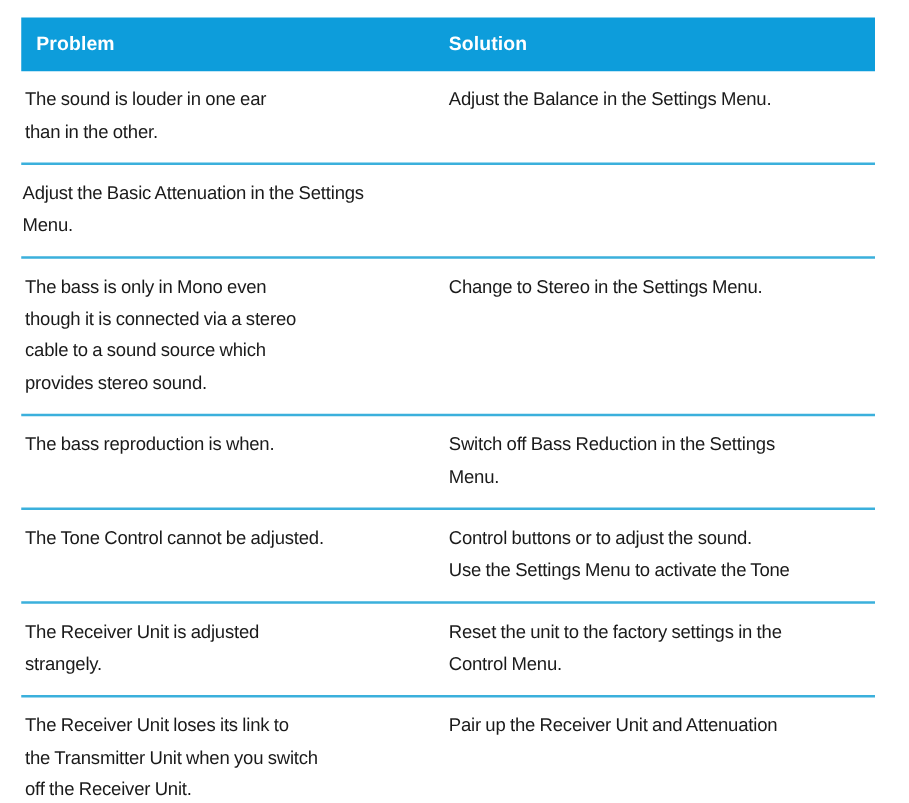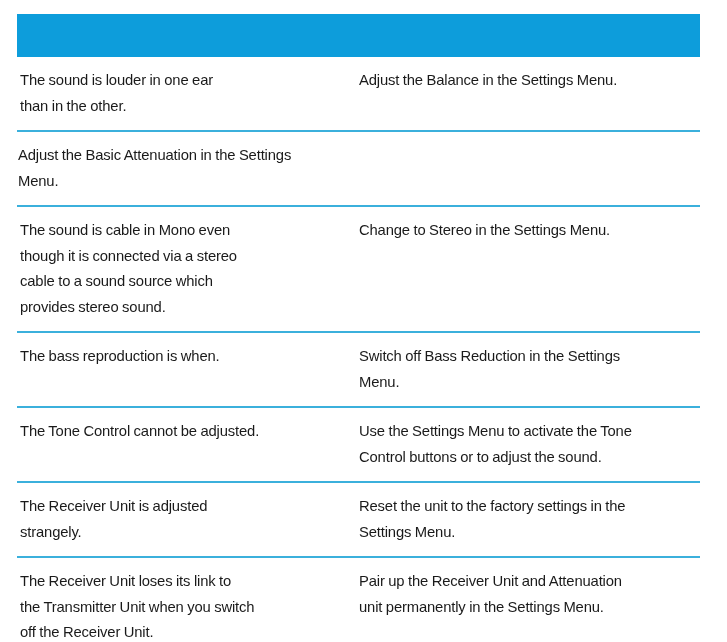--- a/index.html
+++ b/index.html
@@ -75,20 +75,22 @@
   .table-row.r4 { min-height: 74px; }
   .table-row.r5 { min-height: 70px; }
   .table-row.r6 { min-height: 90px; }
 </style>
 </head>
 <body>
 
 <div id="troubleshooting-table">
 
   <div class="table-header">
+    <div class="th col-problem">Problem</div>
+    <div class="th col-solution">Solution</div>
   </div>
 
   <div class="table-row r0">
     <div class="td col-problem">
       <span class="line">The sound is louder in one ear</span>
       <span class="line">than in the other.</span>
     </div>
     <div class="td col-solution">
       <span class="line">Adjust the Balance in the Settings Menu.</span>
     </div>
@@ -96,21 +98,21 @@
 
   <div class="table-row r1">
     <div class="td col-solution">
       <span class="line">Adjust the Basic Attenuation in the Settings</span>
       <span class="line">Menu.</span>
     </div>
   </div>
 
   <div class="table-row r2">
     <div class="td col-problem">
-      <span class="line">The sound is cable in Mono even</span>
+      <span class="line">The bass is only in Mono even</span>
       <span class="line">though it is connected via a stereo</span>
       <span class="line">cable to a sound source which</span>
       <span class="line">provides stereo sound.</span>
     </div>
     <div class="td col-solution">
       <span class="line">Change to Stereo in the Settings Menu.</span>
     </div>
   </div>
 
   <div class="table-row r3">
@@ -121,41 +123,40 @@
       <span class="line">Switch off Bass Reduction in the Settings</span>
       <span class="line">Menu.</span>
     </div>
   </div>
 
   <div class="table-row r4">
     <div class="td col-problem">
       <span class="line">The Tone Control cannot be adjusted.</span>
     </div>
     <div class="td col-solution">
+      <span class="line">Control buttons or to adjust the sound.</span>
       <span class="line">Use the Settings Menu to activate the Tone</span>
-      <span class="line">Control buttons or to adjust the sound.</span>
     </div>
   </div>
 
   <div class="table-row r5">
     <div class="td col-problem">
       <span class="line">The Receiver Unit is adjusted</span>
       <span class="line">strangely.</span>
     </div>
     <div class="td col-solution">
       <span class="line">Reset the unit to the factory settings in the</span>
-      <span class="line">Settings Menu.</span>
+      <span class="line">Control Menu.</span>
     </div>
   </div>
 
   <div class="table-row r6">
     <div class="td col-problem">
       <span class="line">The Receiver Unit loses its link to</span>
       <span class="line">the Transmitter Unit when you switch</span>
       <span class="line">off the Receiver Unit.</span>
     </div>
     <div class="td col-solution">
       <span class="line">Pair up the Receiver Unit and Attenuation</span>
-      <span class="line">unit permanently in the Settings Menu.</span>
     </div>
   </div>
 
 </div>
 
 </body></html>

